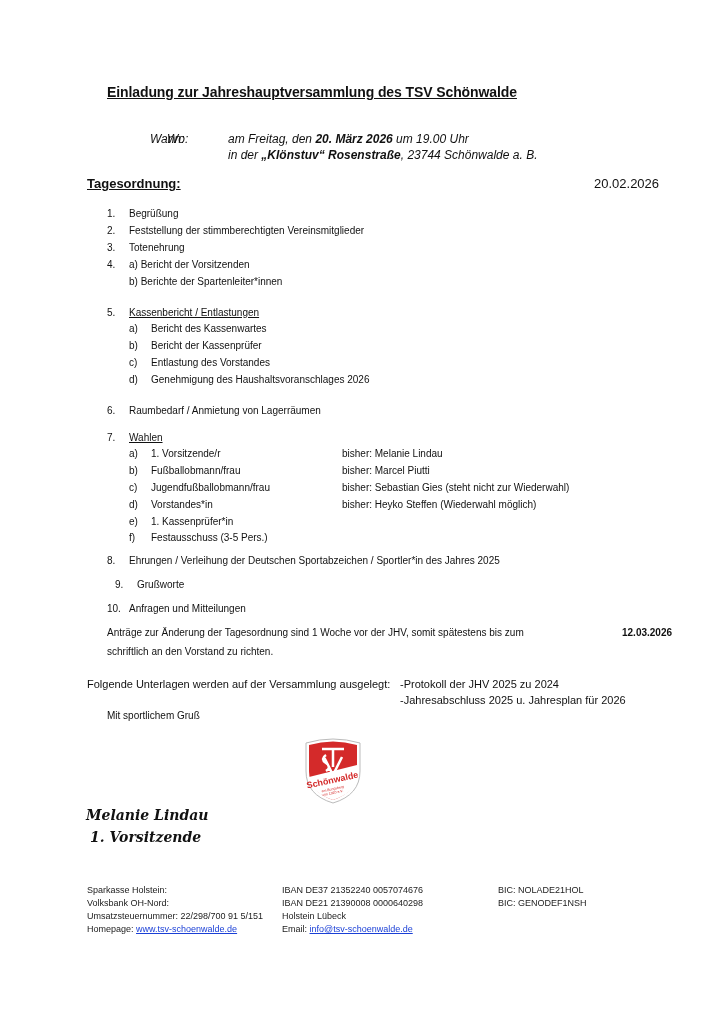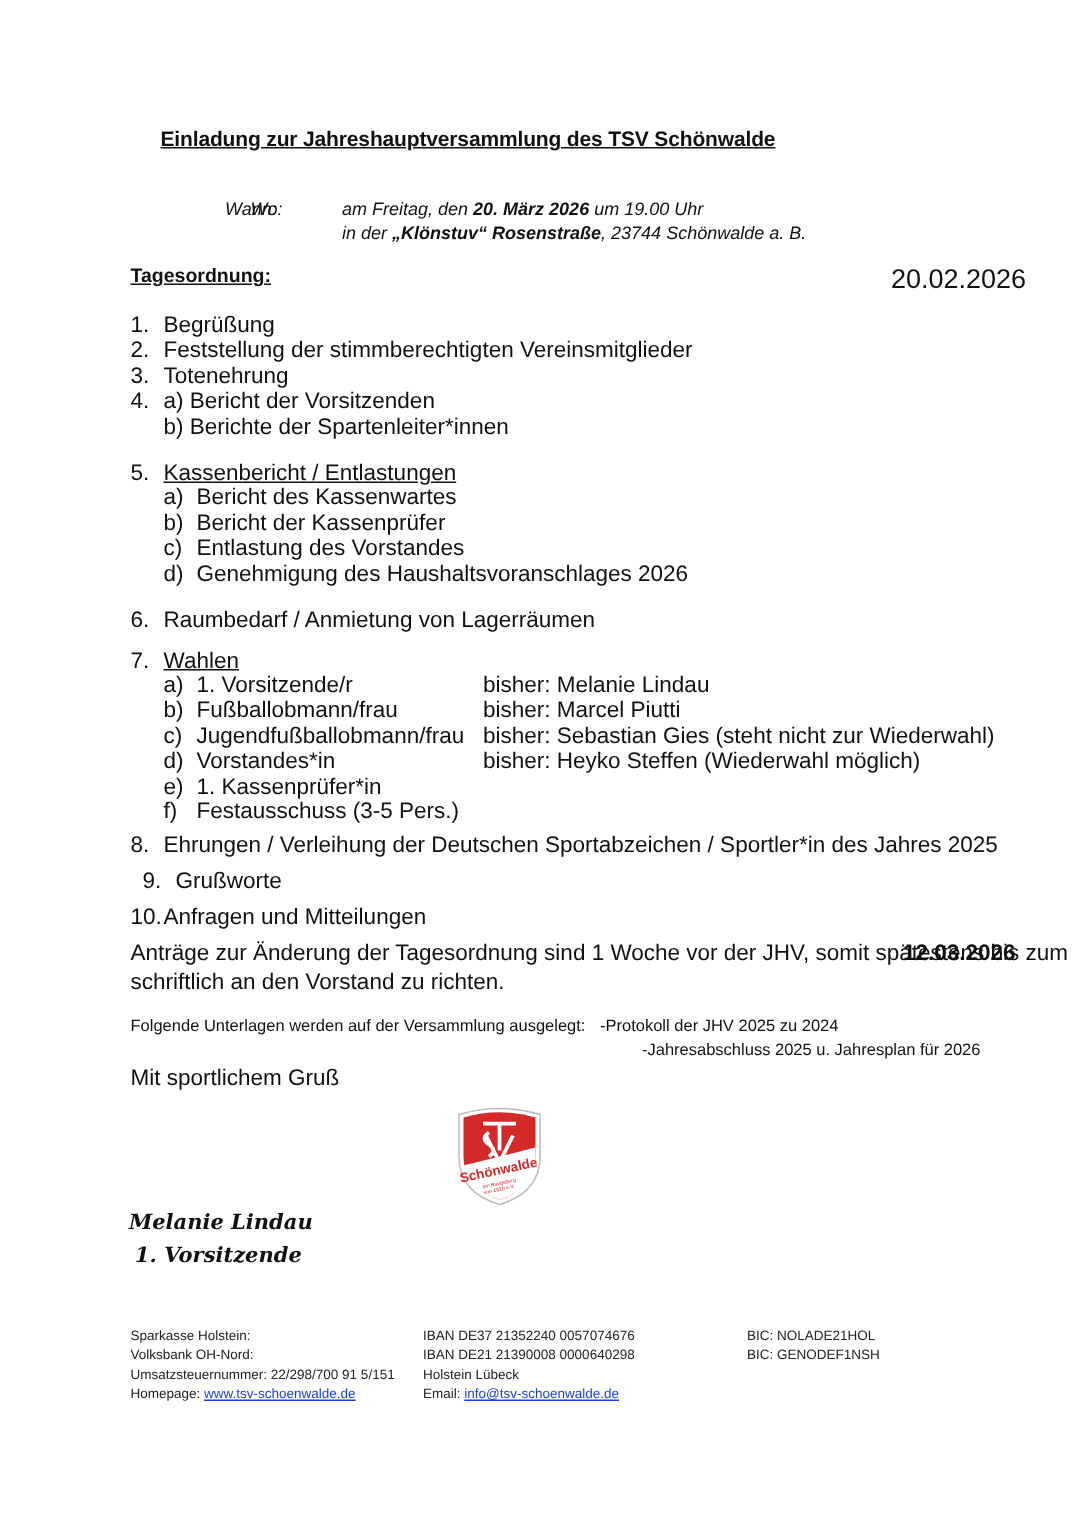--- a/index.html
+++ b/index.html
@@ -4,22 +4,22 @@
 <style>
   html, body { margin: 0; padding: 0; background: #ffffff; }
   body { width: 727px; height: 1024px; position: relative; overflow: hidden;
          font-family: "Liberation Sans", sans-serif; color: #111; }
   .abs { position: absolute; white-space: nowrap; }
   .title { left: 107px; top: 84px; font-size: 14px; font-weight: bold; text-decoration: underline; letter-spacing: -0.1px; }
   .meta-label { font-size: 12px; font-style: italic; }
   .meta-value { font-size: 12px; font-style: italic; }
   .meta-value b { font-weight: bold; }
   .h-sec { left: 87px; top: 176px; font-size: 13px; font-weight: bold; text-decoration: underline; }
-  .date { left: 594px; top: 176px; font-size: 18px; }
-  .item { font-size: 15px; }
+  .date { left: 594px; top: 176px; font-size: 13px; }
+  .item { font-size: 10px; margin-left: 20px; }
   .num { display: inline-block; width: 22px; }
   .sub { display: inline-block; width: 22px; }
   .u { text-decoration: underline; }
   .small { font-size: 11px; }
   .footer { font-size: 9px; color: #222; }
   .link { color: #1a3fd6; text-decoration: underline; }
   .sig { font-family: "DejaVu Serif", serif; font-style: italic; font-weight: bold; font-size: 14px; }
 </style>
 </head>
 <body>
@@ -67,21 +67,21 @@
 <div class="abs item" style="left:87px;top:555px;"><span class="num">8.</span><span>Ehrungen / Verleihung der Deutschen Sportabzeichen / Sportler*in des Jahres 2025</span></div>
 <div class="abs item" style="left:95px;top:579px;"><span class="num">9.</span><span>Grußworte</span></div>
 <div class="abs item" style="left:87px;top:603px;"><span class="num">10.</span><span>Anfragen und Mitteilungen</span></div>
 
 <div class="abs item" style="left:87px;top:627px;">Anträge zur Änderung der Tagesordnung sind 1 Woche vor der JHV, somit spätestens bis zum</div>
 <div class="abs item" style="left:602px;top:627px;font-weight:bold;">12.03.2026</div>
 <div class="abs item" style="left:87px;top:646px;">schriftlich an den Vorstand zu richten.</div>
 
 <div class="abs small" style="left:87px;top:678px;">Folgende Unterlagen werden auf der Versammlung ausgelegt:</div>
 <div class="abs small" style="left:400px;top:678px;">-Protokoll der JHV 2025 zu 2024</div>
-<div class="abs small" style="left:400px;top:694px;margin-left:28px;">-Jahresabschluss 2025 u.  Jahresplan für 2026</div>
+<div class="abs small" style="left:400px;top:694px;">-Jahresabschluss 2025 u.  Jahresplan für 2026</div>
 
 <div class="abs item" style="left:87px;top:710px;">Mit sportlichem Gruß</div>
 
 <div class="abs" style="left:302px;top:737px;width:62px;height:68px;">
   <svg width="62" height="68" viewBox="0 0 62 68">
     <path d="M4 6 Q31 -2 58 6 L58 34 Q58 58 31 66 Q4 58 4 34 Z" fill="#ffffff" stroke="#bbbbbb" stroke-width="1"></path>
     <path d="M7 8 Q31 1 55 8 L55 34 Q55 55 31 63 Q7 55 7 34 Z" fill="#d42a2a"></path>
     <path d="M7 40 L55 28 L55 42 Q52 56 31 63 Q10 56 7 42 Z" fill="#ffffff"></path>
     <path d="M20 12 L42 12 M31 12 L31 30 M24 18 Q18 22 24 26 Q30 30 24 34 M22 20 L31 38 L40 20" stroke="#ffffff" stroke-width="2.5" fill="none"></path>
     <text x="31" y="46" font-family="Liberation Sans, sans-serif" font-size="9" font-weight="bold" fill="#d42a2a" text-anchor="middle" transform="rotate(-12 31 46)">Schönwalde</text>

